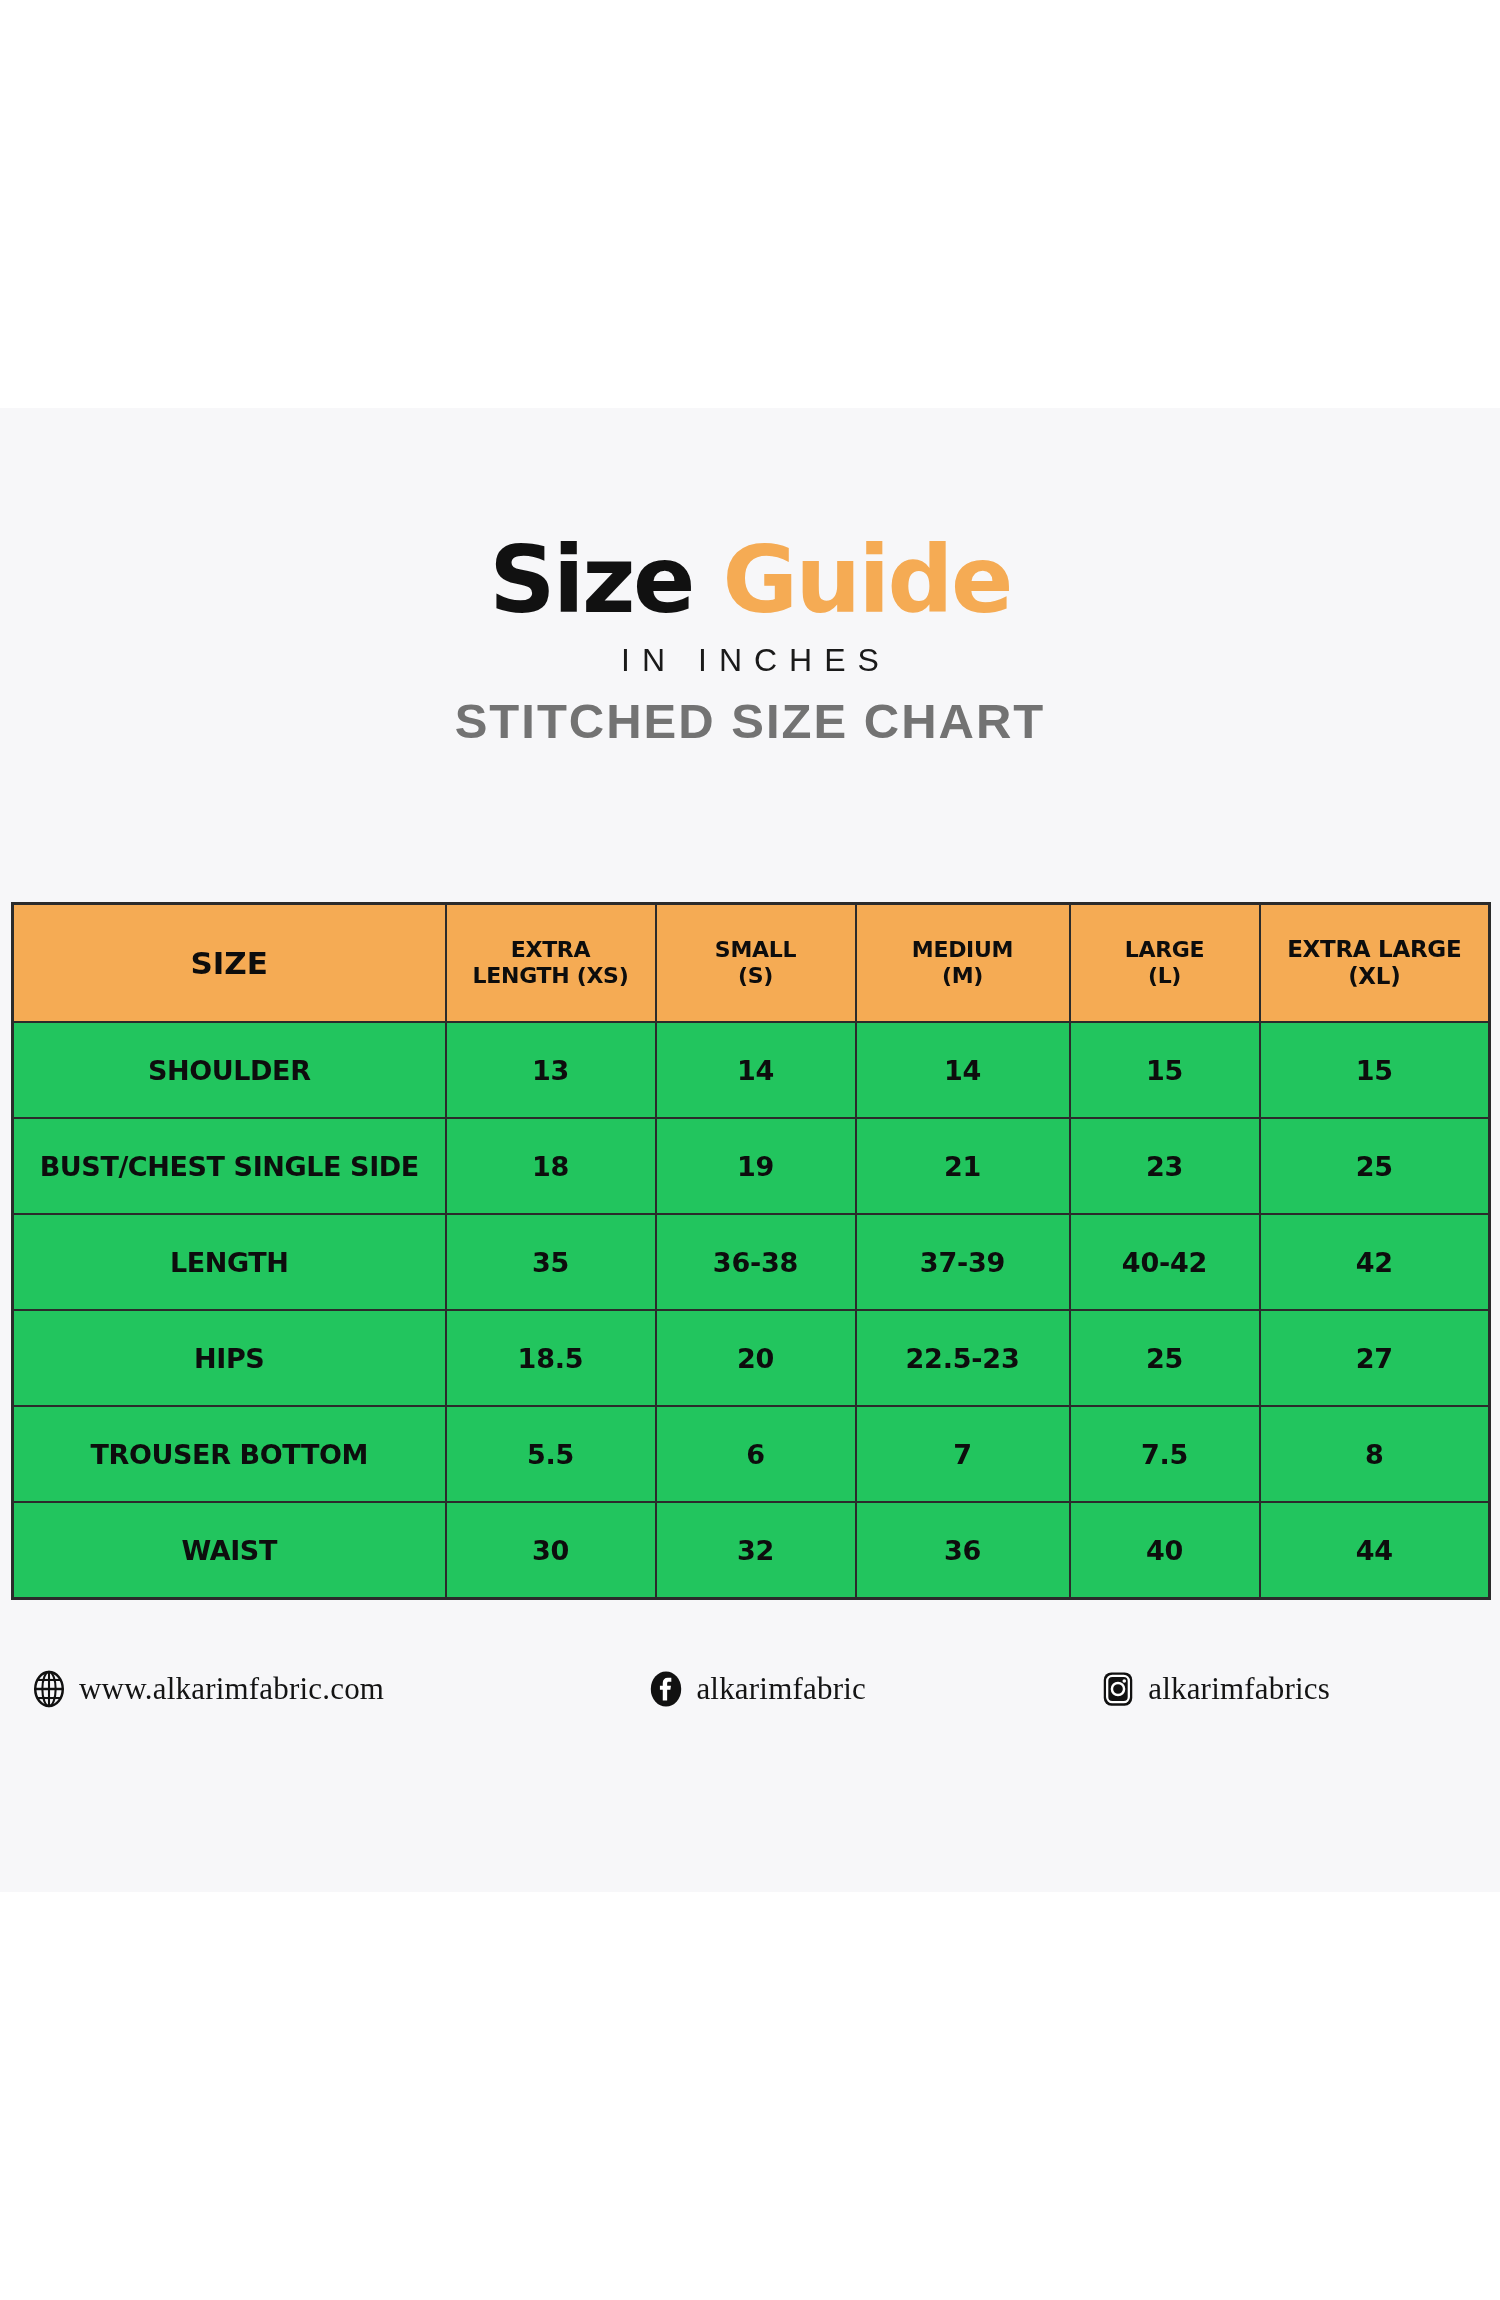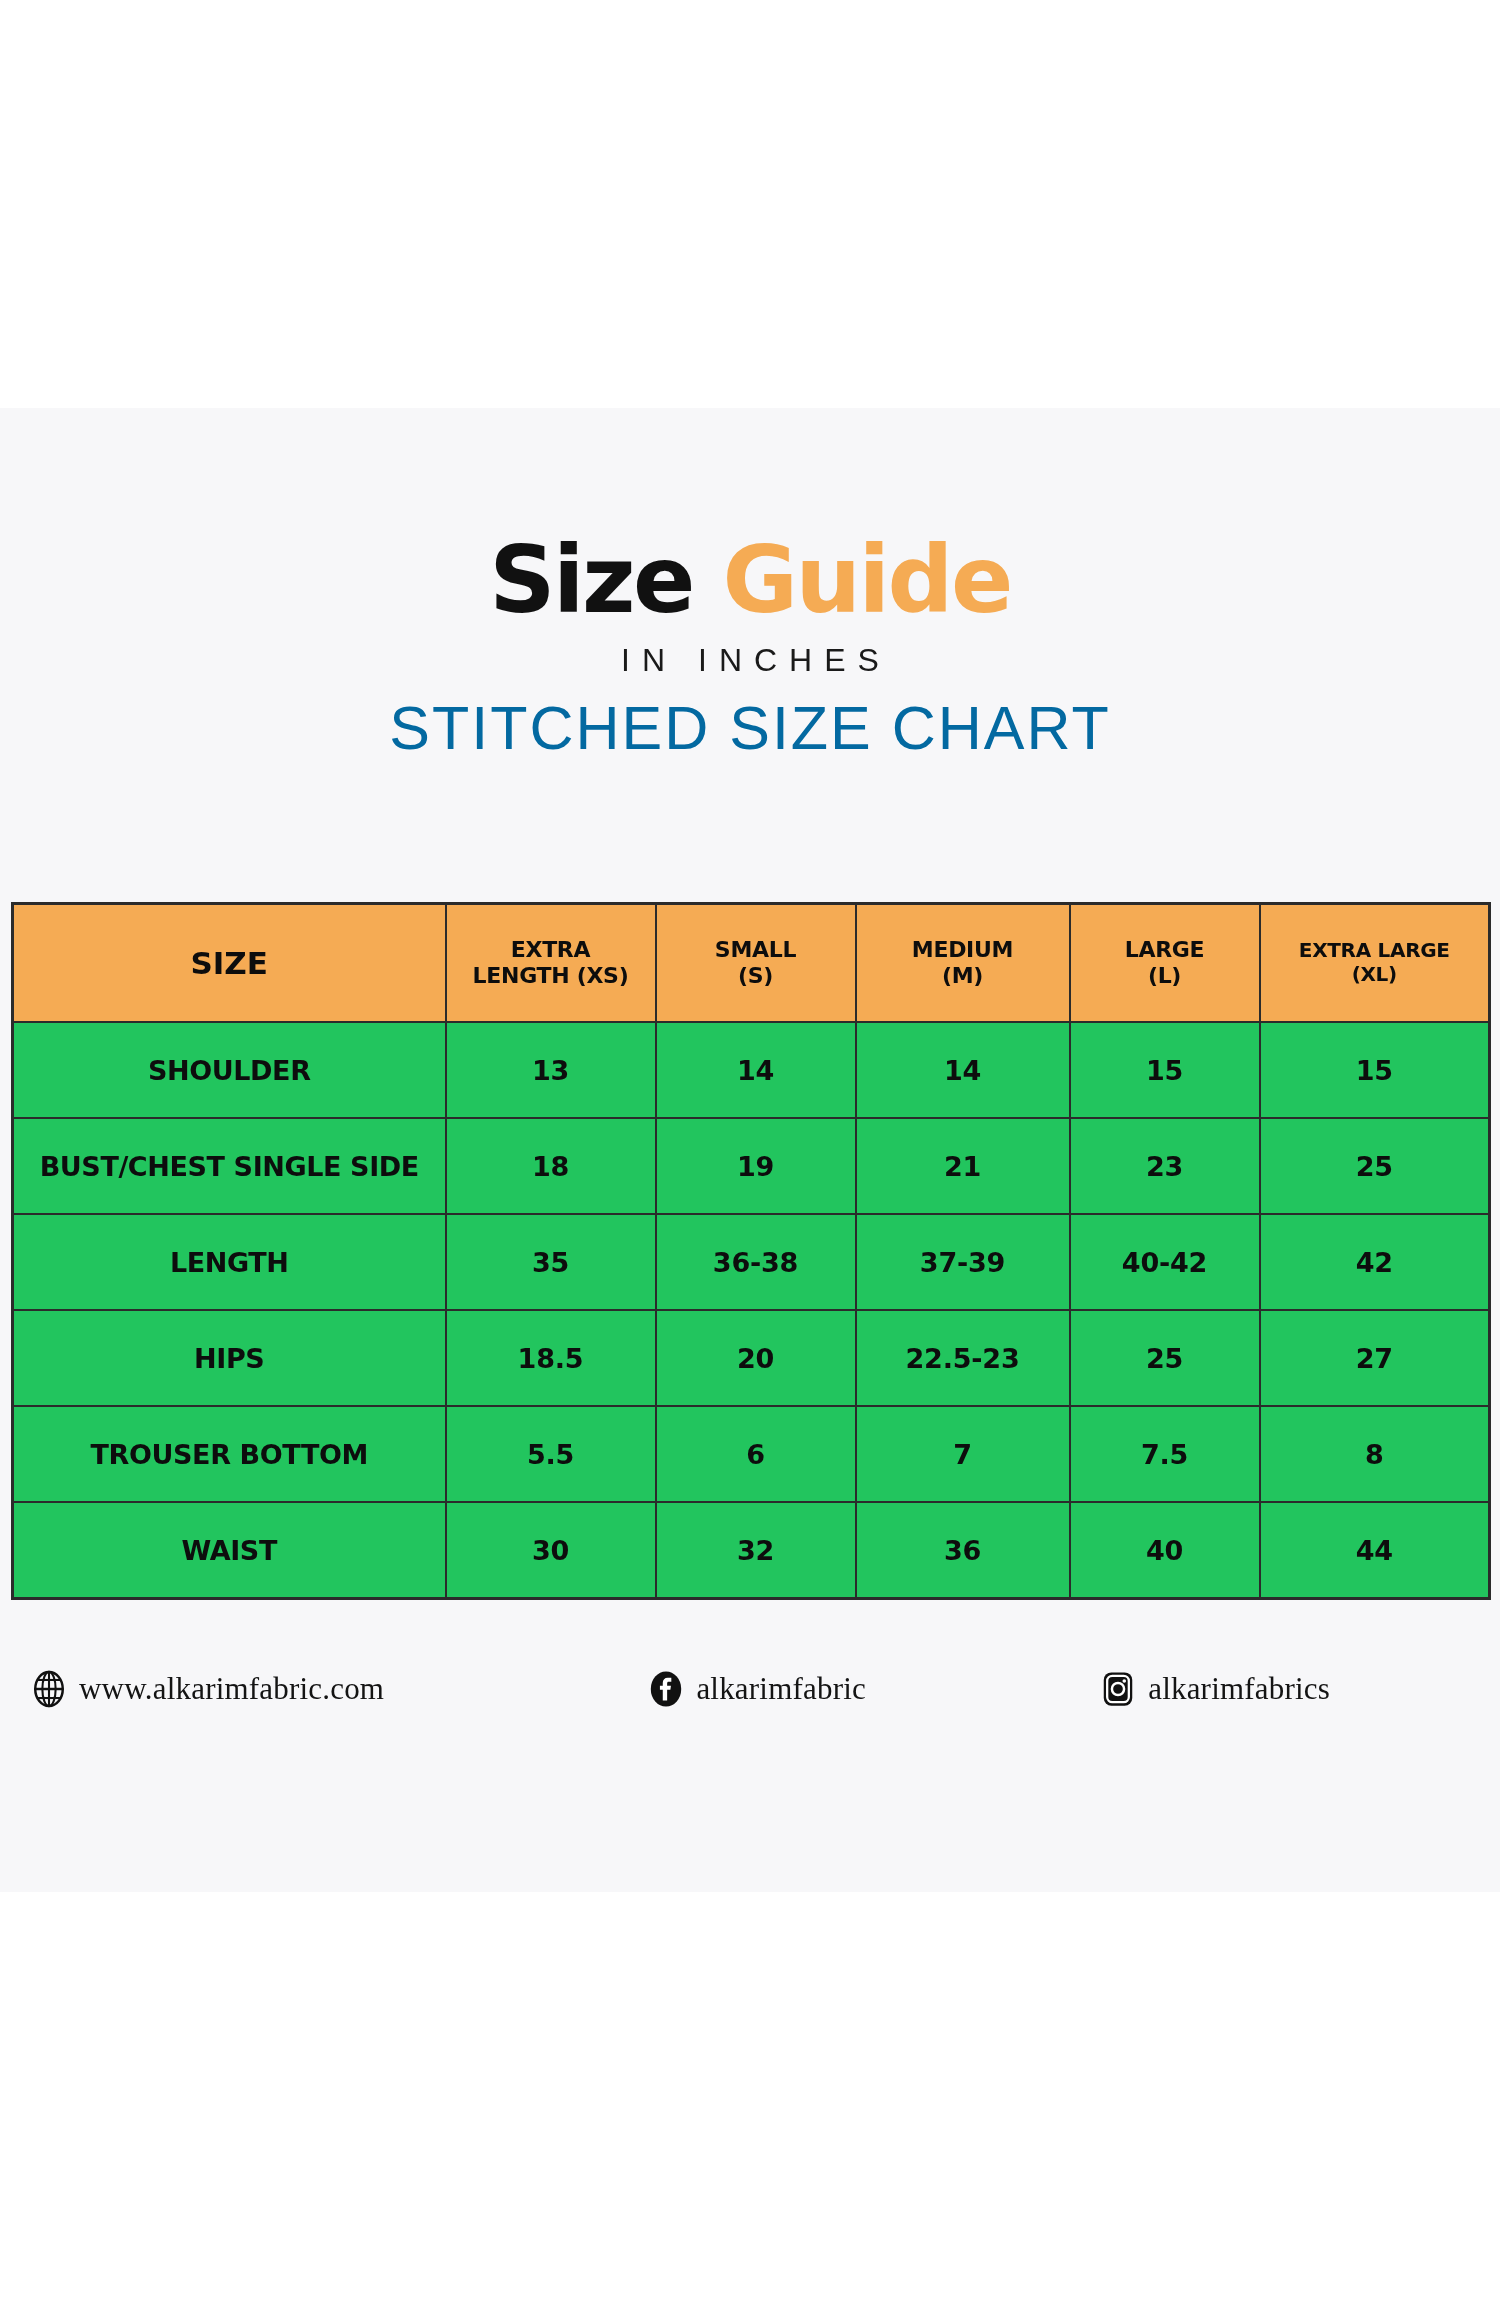--- a/index.html
+++ b/index.html
@@ -50,24 +50,24 @@
     font-weight: 400;
     font-size: 32px;
     letter-spacing: 12px;
     color: #1a1a1a;
     margin: 16px 0 14px 0;
     padding-left: 12px;
     white-space: nowrap;
   }
   #sub-title-2 {
     font-family: "Liberation Sans", sans-serif;
-    font-weight: 400;
-    font-size: 61px;
+    font-weight: 700;
+    font-size: 49px;
     letter-spacing: 2px;
-    color: #0369a1;
+    color: #737373;
     margin: 8px 0 0 0;
     white-space: nowrap;
   }
 
   
   #size-table-wrap {
     position: absolute;
     left: 11px;
     top: 494px;   
     width: 1477px;
@@ -101,21 +101,21 @@
     font-size: 22px;
     line-height: 1.18;
     letter-spacing: -0.3px;
     padding: 4px 6px;
   }
   thead#table-head th.head-size {
     font-size: 31px;
     letter-spacing: 0px;
   }
   thead#table-head th .hline2 { display: block; }
-  thead#table-head th.head-xl  { font-size: 20px; }
+  thead#table-head th.head-xl  { font-size: 23px; }
 
   tbody#table-body td {
     height: 90px;
     background: #22c55e;
     font-weight: 700;
     font-size: 27px;
     letter-spacing: -0.2px;
     padding: 2px 4px;
   }
   tbody#table-body td.row-label {

